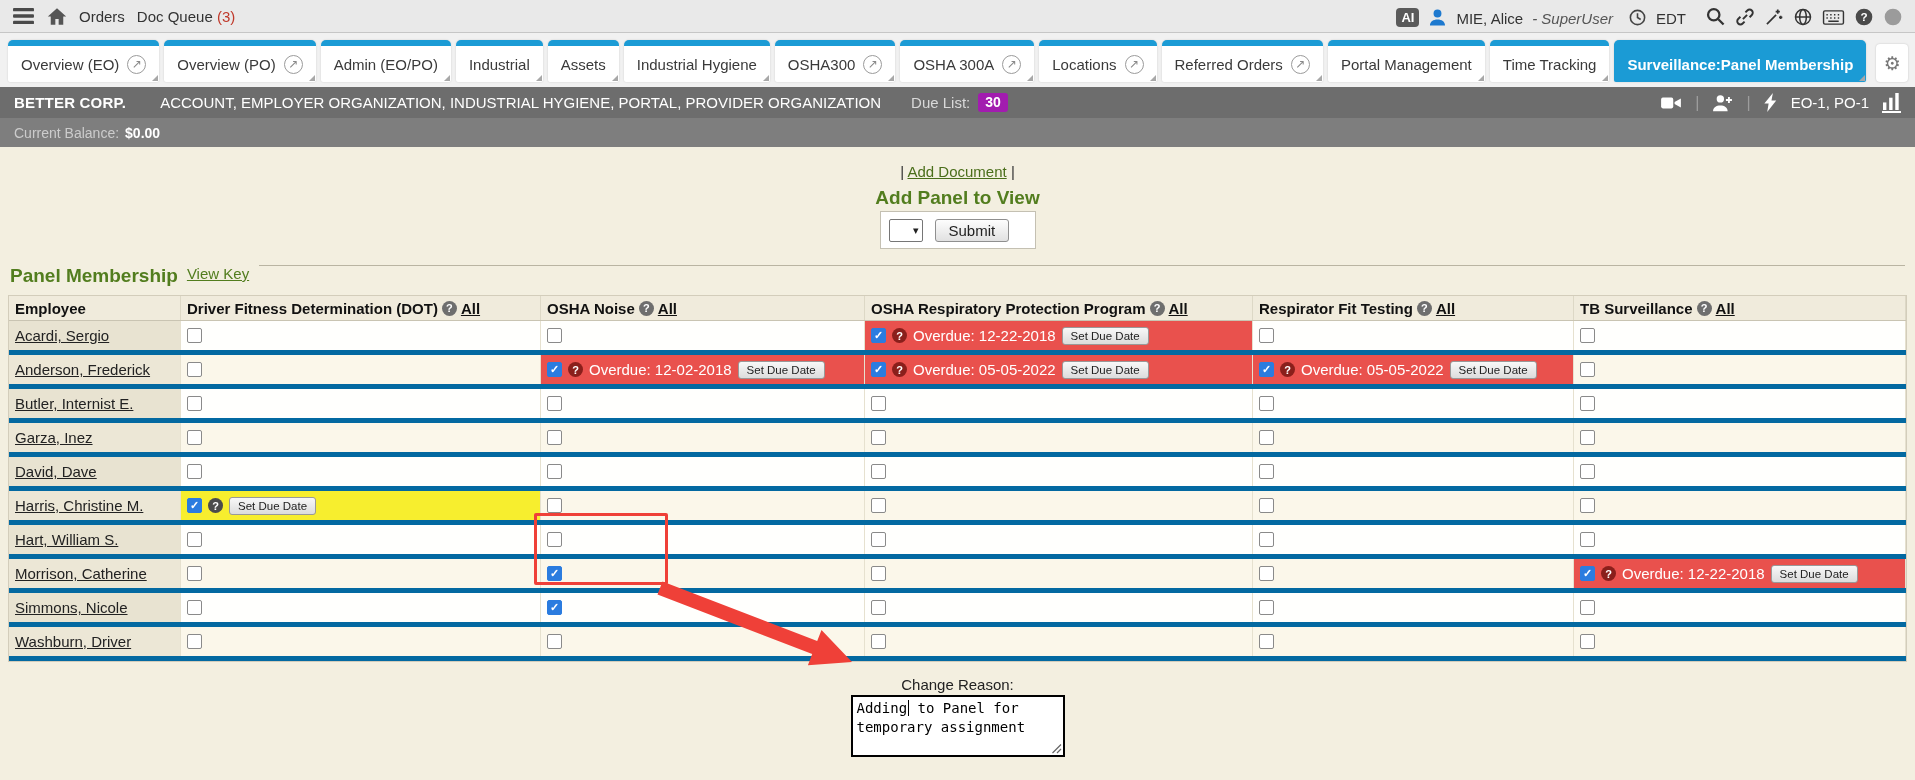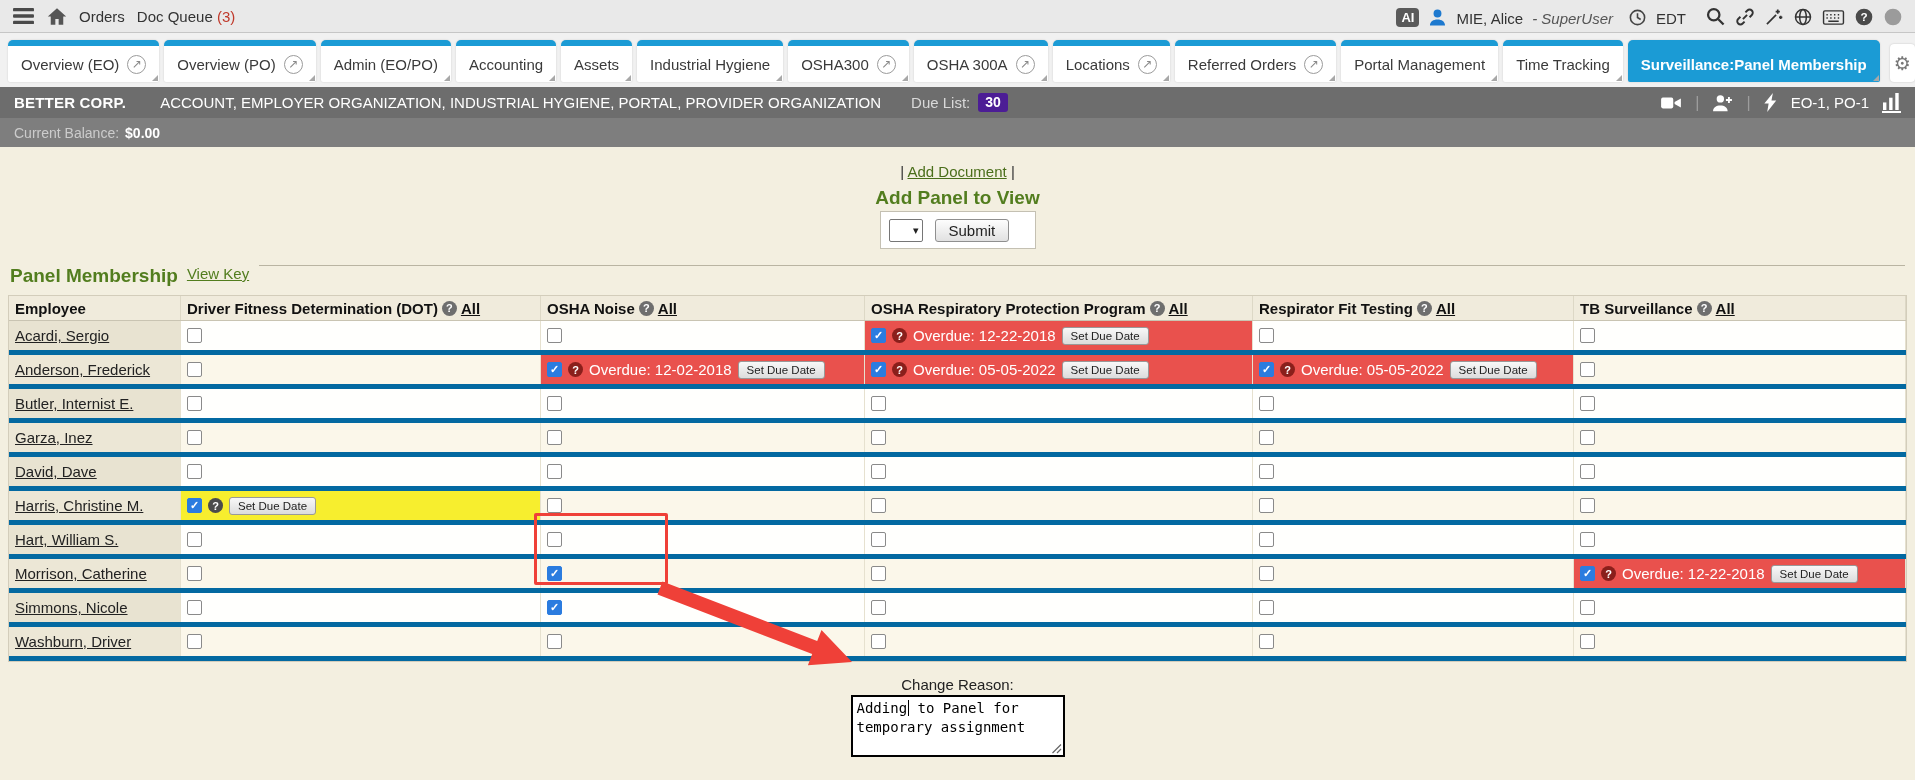--- a/index.html
+++ b/index.html
@@ -20,21 +20,21 @@
   .tab::after { content:""; position:absolute; right:1px; bottom:1px; border-left:6px solid transparent; border-bottom:6px solid #a8a8a8; }
   .tab.active { background:#1b9bd5; color:#fff; font-weight:bold; }
   .tab .ext { margin-left:8px; width:19px; height:19px; border:1px solid #9b9b9b; border-radius:50%; color:#8a8a8a; font-size:12px; display:inline-flex; align-items:center; justify-content:center; }
   .gearbtn { background:#fff; border-radius:4px; height:38px; width:32px; margin-left:5px; display:flex; align-items:center; justify-content:center; box-shadow:0 0 2px rgba(0,0,0,.2); font-size:19px; color:#777; cursor:pointer; }
 
   
   .orgbar { height:31px; background:#6d6d6d; color:#fff; display:flex; align-items:center; padding:12px 14px; font-size:15px; gap:0; }
   .org-name { font-weight:bold; letter-spacing:.2px; }
   .org-scope { margin-left:34px; }
   .duelist { margin-left:30px; color:#d9d9d9; }
-  .due-badge { margin-left:8px; background:#4c1d95; color:#fff; font-weight:bold; border-radius:3px; padding:1px 7px 2px; font-size:14px; }
+  .due-badge { margin-left:8px; background:#a21caf; color:#fff; font-weight:bold; border-radius:3px; padding:1px 7px 2px; font-size:14px; }
   .org-right { margin-left:auto; display:flex; align-items:center; gap:13px; }
   .vsep { color:#9d9d9d; font-size:16px; }
   .chart-wrap { border-bottom:2px solid #fff; padding-bottom:1px; }
   .balancebar { height:29px; background:#7e7e7e; display:flex; align-items:center; padding:0 14px; font-size:14px; gap:6px; }
   .balancebar .lbl { color:#cccccc; }
   .balancebar .val { color:#fff; font-weight:bold; }
 
   
   .content { position:relative; height:633px; }
   .doc-link-row { text-align:center; padding:16px 10px 0; font-size:15px; color:#333; height:40px; }
@@ -175,21 +175,21 @@
       <span class="ext">↗</span>
     </div>
     <div class="tab">
       <span>Overview (PO)</span>
       <span class="ext">↗</span>
     </div>
     <div class="tab">
       <span>Admin (EO/PO)</span>
     </div>
     <div class="tab">
-      <span>Accounting</span>
+      <span>Industrial</span>
     </div>
     <div class="tab">
       <span>Assets</span>
     </div>
     <div class="tab">
       <span>Industrial Hygiene</span>
     </div>
     <div class="tab">
       <span>OSHA300</span>
       <span class="ext">↗</span>

